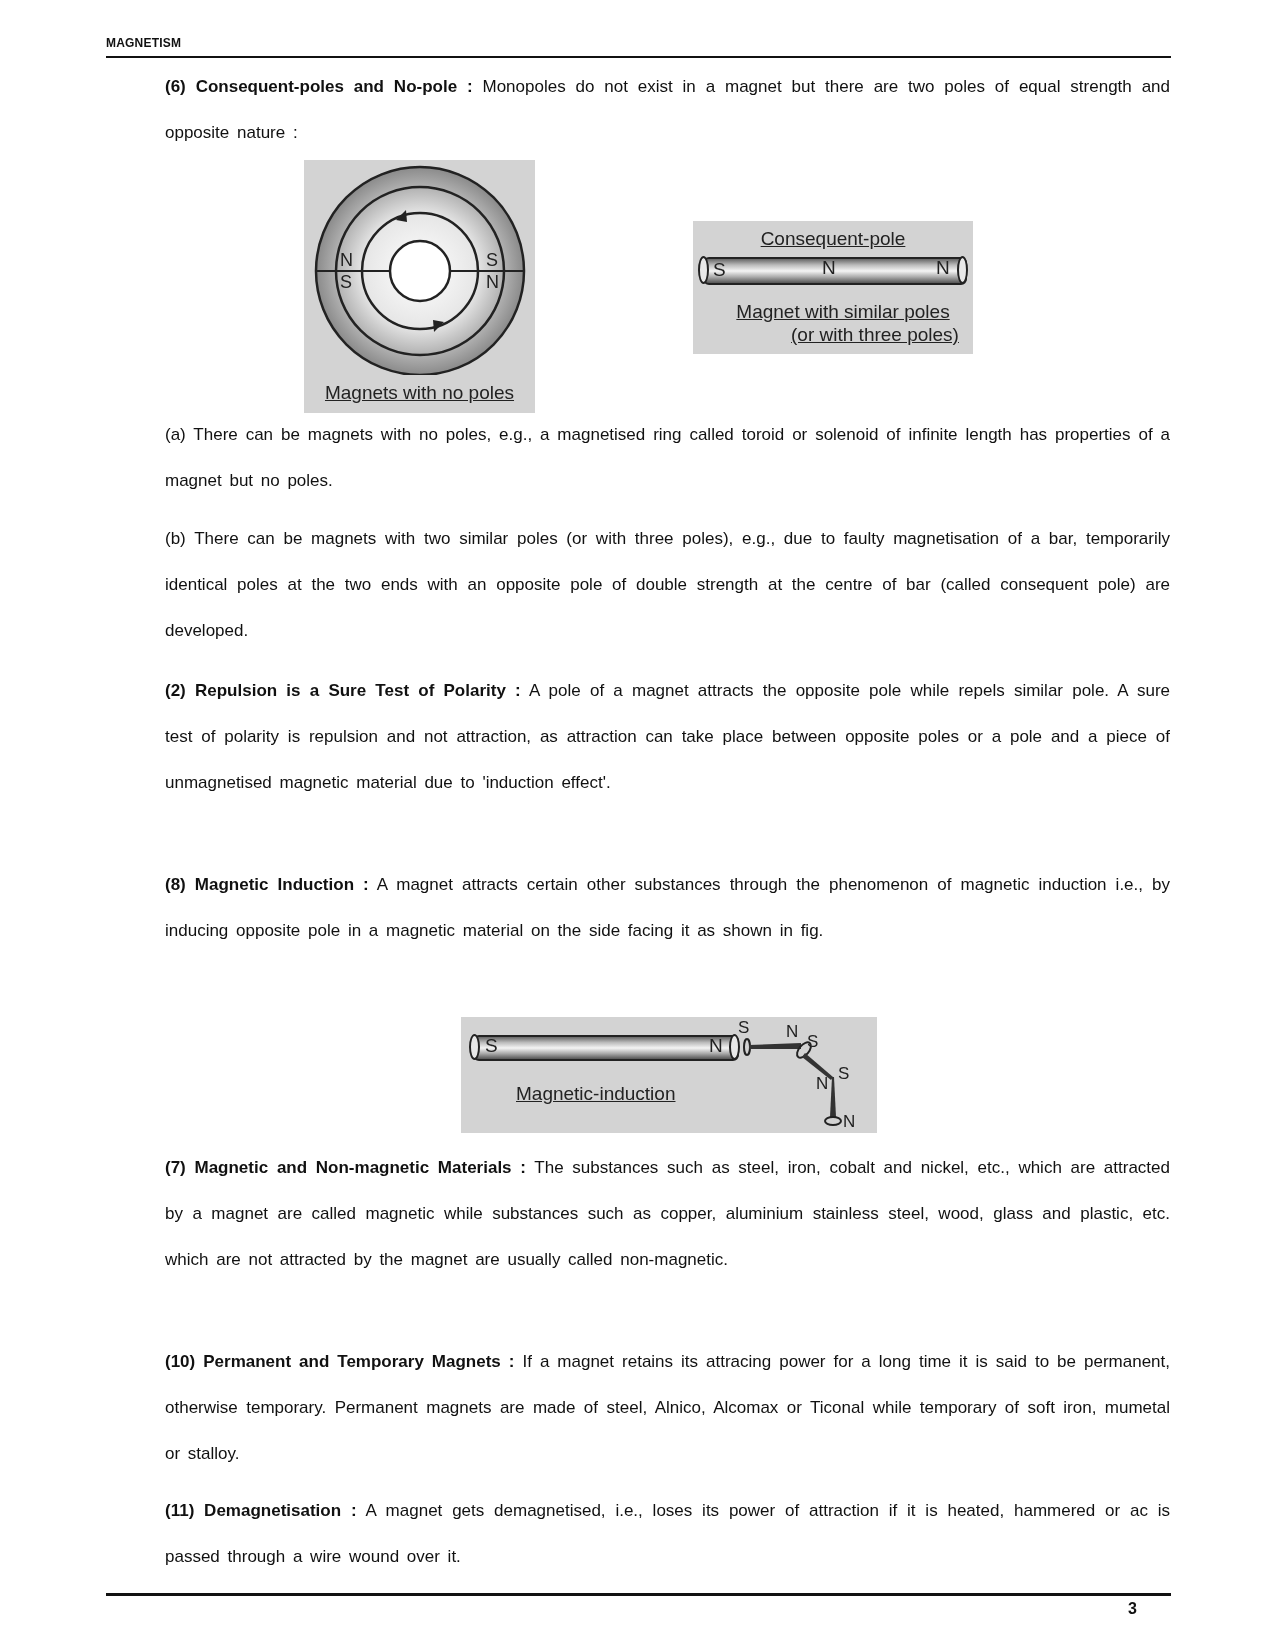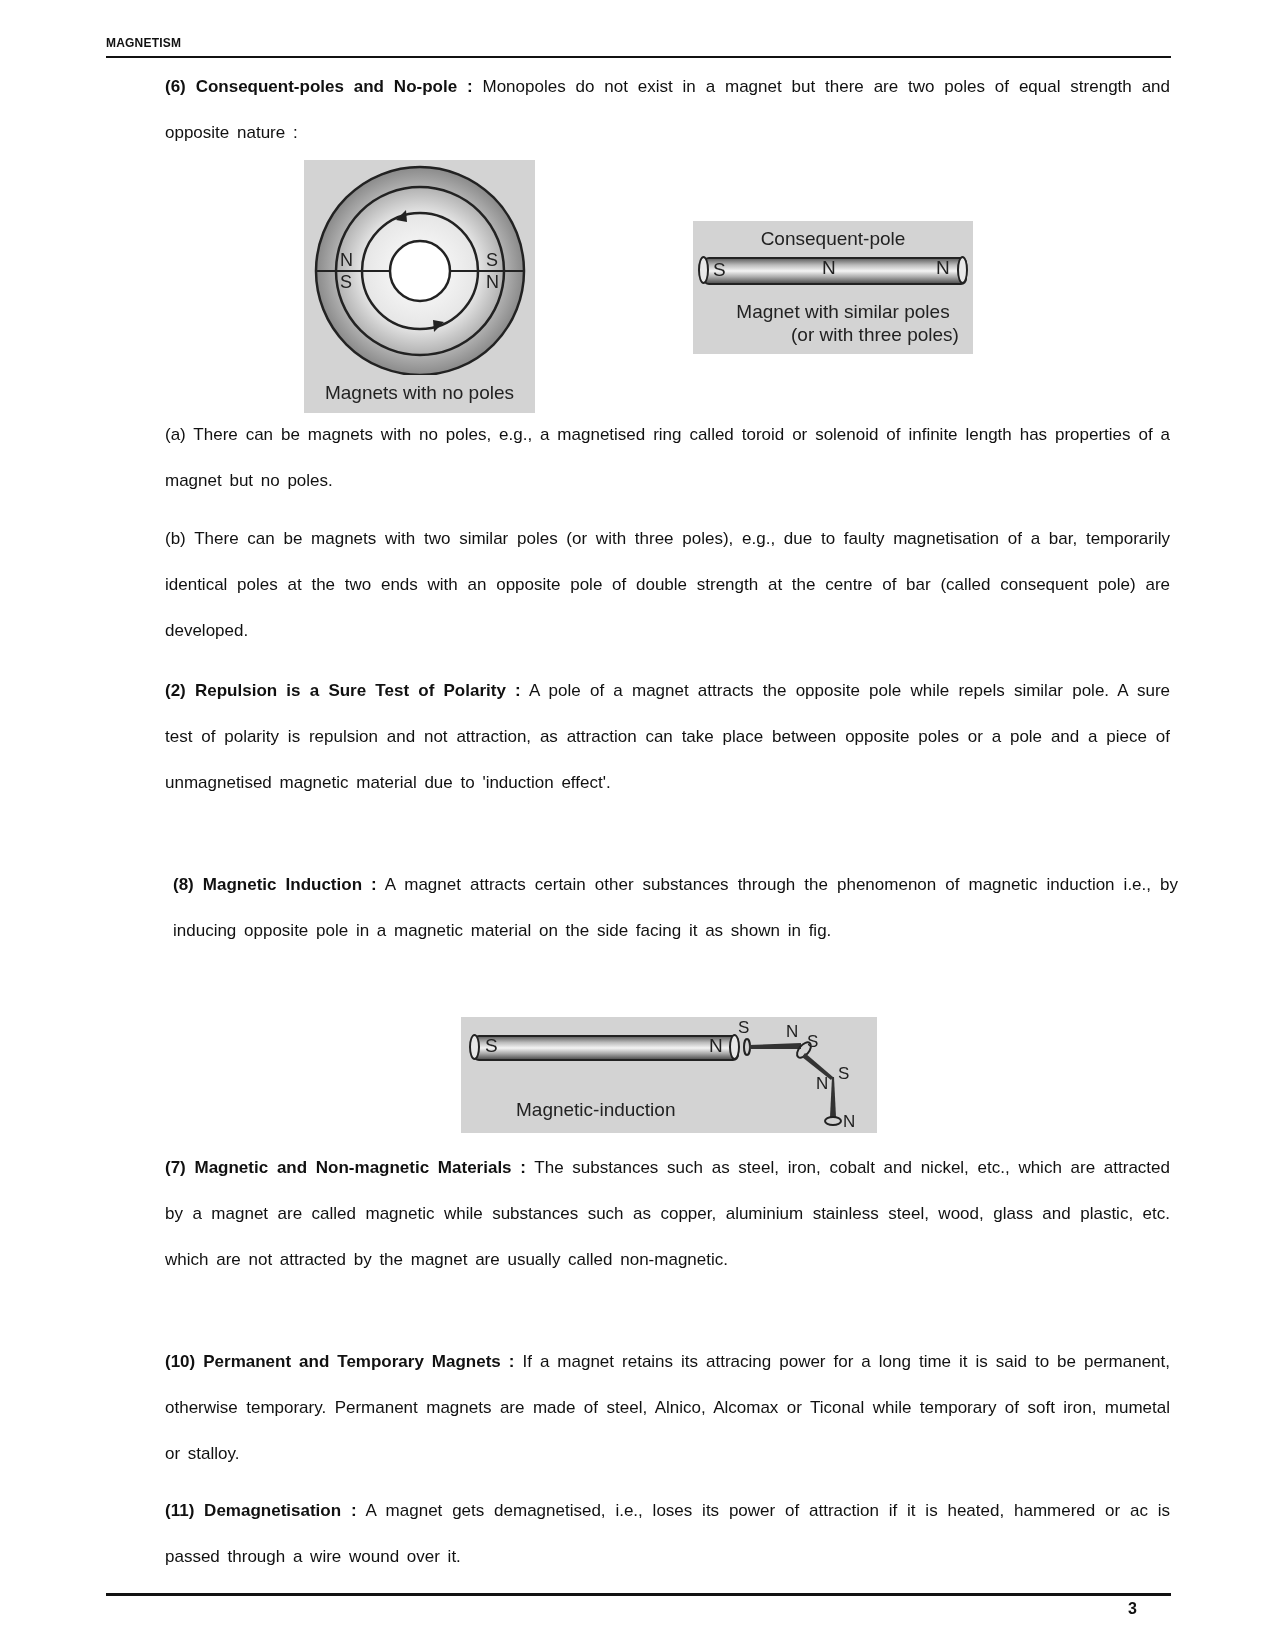--- a/index.html
+++ b/index.html
@@ -8,41 +8,41 @@
   .header-title { position: absolute; left: 106px; top: 36px; font-size: 12px; font-weight: bold; letter-spacing: 0.2px; }
   .header-rule { position: absolute; left: 106px; top: 56px; width: 1065px; height: 2px; background: #111; }
   .footer-rule { position: absolute; left: 106px; top: 1593px; width: 1065px; height: 3px; background: #111; }
   .page-number { position: absolute; left: 1128px; top: 1600px; font-size: 16px; font-weight: bold; }
 
   .para { position: absolute; left: 165px; width: 1005px; font-size: 17px; line-height: 46px;
           text-align: justify; text-align-last: left; word-spacing: 3px; }
   .para b { font-weight: bold; }
 
   .fig-box { position: absolute; background: #d3d3d3; }
-  .fig-caption { position: absolute; font-size: 19px; color: #222; text-align: center; }
+  .fig-caption { position: absolute; font-size: 19px; color: #222; text-align: center; text-decoration: underline; }
 
   
   #fig-ring { left: 304px; top: 160px; width: 231px; height: 253px; }
   #fig-ring svg { position: absolute; left: 0; top: 0; }
   #fig-ring .fig-caption { left: 0; width: 231px; top: 222px; }
 
   
   #fig-cp { left: 693px; top: 221px; width: 280px; height: 133px; }
   #fig-cp .cp-title { left: 0; width: 280px; top: 7px; }
   #fig-cp .cp-sub1 { left: 0; width: 300px; top: 80px; }
   #fig-cp .cp-sub2 { left: 0; width: 300px; top: 103px; padding-left: 32px; }
   .bar { position: absolute; border: 2px solid #222; border-radius: 6px;
          background: linear-gradient(to bottom, #666 0%, #bbb 25%, #f4f4f4 50%, #aaa 75%, #555 100%); }
   .bar-cap { position: absolute; width: 7px; border: 2px solid #222; border-radius: 50%; background: #e8e8e8; }
   .pole { position: absolute; font-size: 19px; color: #222; }
 
   
   #fig-ind { left: 461px; top: 1017px; width: 416px; height: 116px; }
   #fig-ind svg { position: absolute; left: 0; top: 0; }
-  #fig-ind .fig-caption { left: 55px; top: 82px; }
+  #fig-ind .fig-caption { left: 55px; top: 66px; }
 </style>
 </head>
 <body>
 
 <div class="header-title">MAGNETISM</div>
 <div class="header-rule"></div>
 
 <div class="para" style="top:64px;">
   <b>(6) Consequent-poles and No-pole :</b><span> Monopoles do not exist in a magnet but there are two poles of equal strength and opposite nature :</span>
 </div>
@@ -84,21 +84,21 @@
   <div class="fig-caption cp-sub2">(or with three poles)</div>
 </div>
 
 <div class="para" style="top:412px;">(a) There can be magnets with no poles, e.g., a magnetised ring called toroid or solenoid of infinite length has properties of a magnet but no poles.</div>
 <div class="para" style="top:516px;">(b) There can be magnets with two similar poles (or with three poles), e.g., due to faulty magnetisation of a bar, temporarily identical poles at the two ends with an opposite pole of double strength at the centre of bar (called consequent pole) are developed.</div>
 
 <div class="para" style="top:668px;">
   <b>(2) Repulsion is a Sure Test of Polarity :</b><span> A pole of a magnet attracts the opposite pole while repels similar pole. A sure test of polarity is repulsion and not attraction, as attraction can take place between opposite poles or a pole and a piece of unmagnetised magnetic material due to 'induction effect'.</span>
 </div>
 
-<div class="para" style="top:862px;margin-left:8px;">
+<div class="para" style="top:862px;">
   <b>(8) Magnetic Induction :</b><span> A magnet attracts certain other substances through the phenomenon of magnetic induction i.e., by inducing opposite pole in a magnetic material on the side facing it as shown in fig.</span>
 </div>
 
 <div id="fig-ind" class="fig-box">
   <div class="bar" style="left:12px; top:18px; width:262px; height:22px;"></div>
   <div class="bar-cap" style="left:8px; top:17px; height:22px;"></div>
   <div class="bar-cap" style="left:268px; top:17px; height:22px;"></div>
   <span class="pole" style="left:24px; top:18px;">S</span>
   <span class="pole" style="left:248px; top:18px;">N</span>
   <svg width="416" height="116" viewBox="0 0 416 116">

